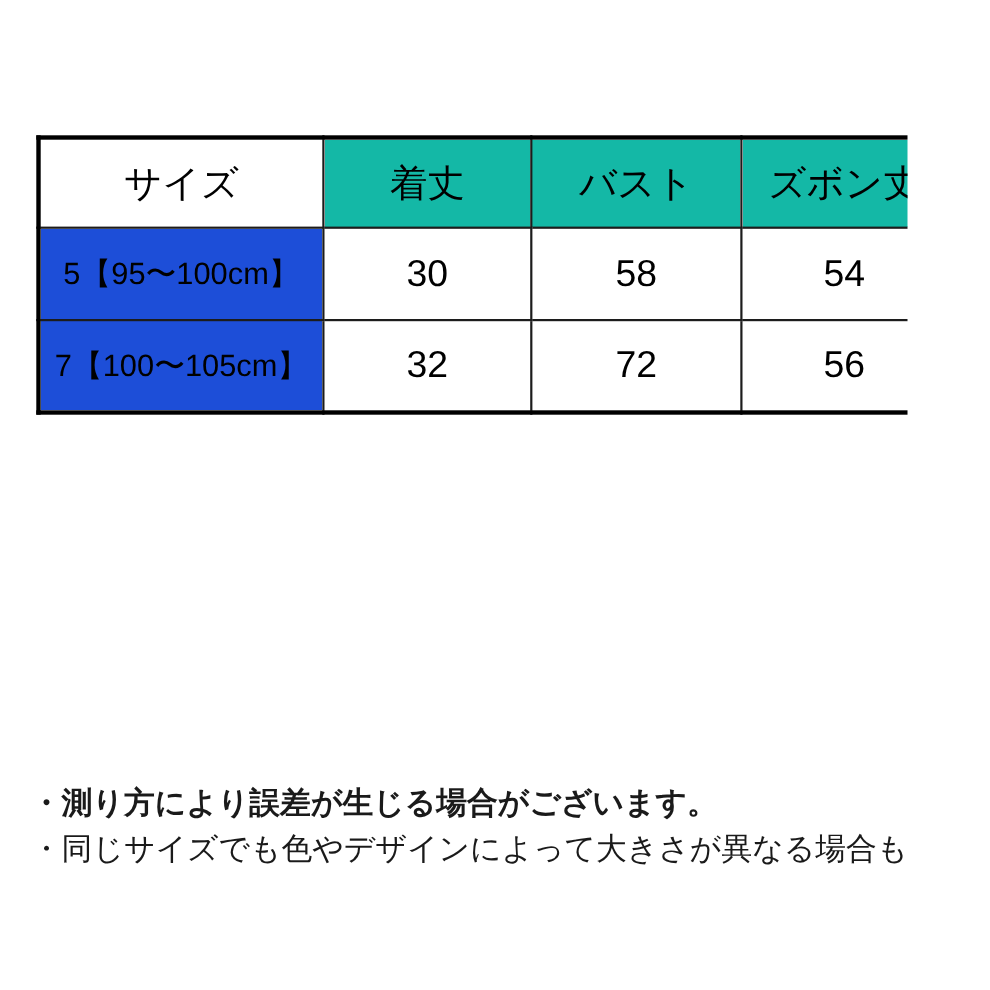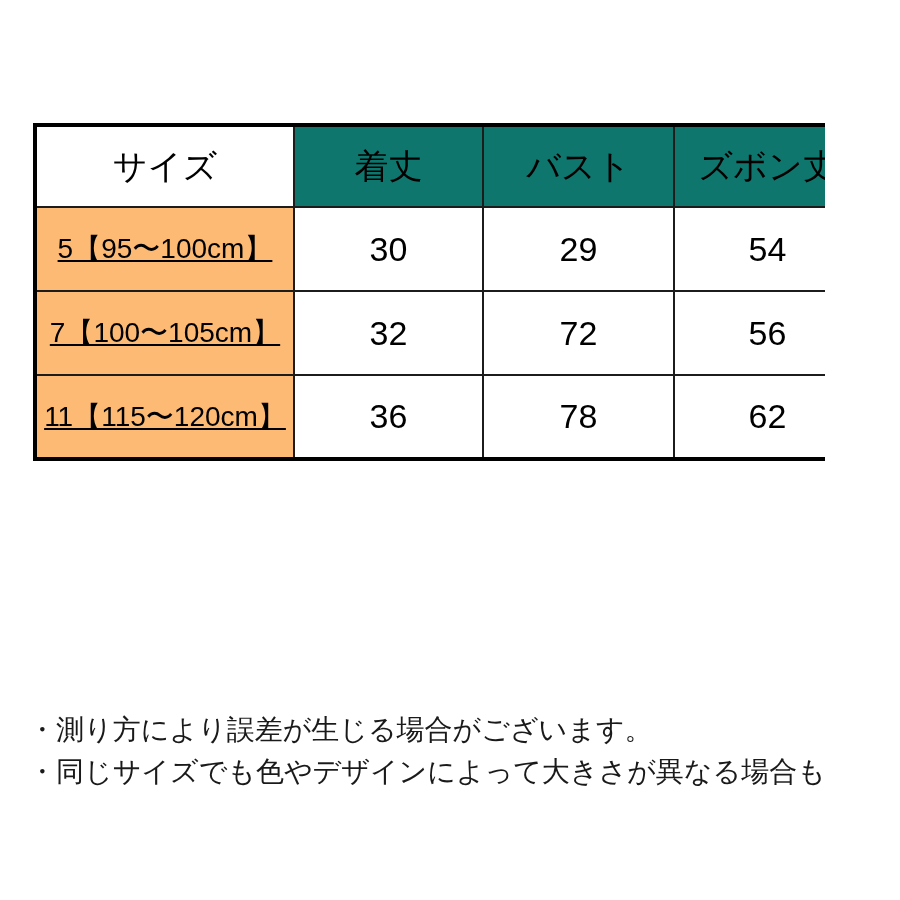--- a/index.html
+++ b/index.html
@@ -35,27 +35,26 @@
     white-space: nowrap;
     overflow: hidden;
   }
   table.size-chart thead tr { height: 82px; }
   table.size-chart tbody tr { height: 84px; }
   th.col-size-header {
     background: #ffffff;
     font-size: 34px;
   }
   th.value-header {
-    background: #0f766e;
+    background: #14b8a6;
     font-size: 34px;
   }
   td.size-cell {
-    background: #fdba74;
+    background: #1d4ed8;
     font-size: 28px;
-    text-decoration: underline;
   }
   td.value-cell {
     background: #ffffff;
     font-size: 34px;
     border-radius: 26px;
   }
   .unit-label {
     position: absolute;
     top: 633px;
     right: 40px;
@@ -63,21 +62,21 @@
     font-weight: 700;
     letter-spacing: 0.5px;
   }
   .note {
     position: absolute;
     left: 28px;
     font-size: 28px;
     color: #1a1a1a;
     white-space: nowrap;
   }
-  .note-1 { top: 711px; }
+  .note-1 { top: 711px; font-weight: bold; }
   .note-2 { top: 753px; }
 </style>
 </head>
 <body>
 
 <div class="page">
 
   <table class="size-chart">
     <colgroup>
       <col style="width:259px">
@@ -90,34 +89,28 @@
         <th class="col-size-header">サイズ</th>
         <th class="value-header">着丈</th>
         <th class="value-header">バスト</th>
         <th class="value-header">ズボン丈</th>
       </tr>
     </thead>
     <tbody>
       <tr>
         <td class="size-cell">5【95〜100cm】</td>
         <td class="value-cell">30</td>
-        <td class="value-cell">29</td>
+        <td class="value-cell">58</td>
         <td class="value-cell">54</td>
       </tr>
       <tr>
         <td class="size-cell">7【100〜105cm】</td>
         <td class="value-cell">32</td>
         <td class="value-cell">72</td>
         <td class="value-cell">56</td>
-      </tr>
-      <tr>
-        <td class="size-cell">11【115〜120cm】</td>
-        <td class="value-cell">36</td>
-        <td class="value-cell">78</td>
-        <td class="value-cell">62</td>
       </tr>
     </tbody>
   </table>
 
 
   <div class="note note-1">・測り方により誤差が生じる場合がございます。</div>
   <div class="note note-2">・同じサイズでも色やデザインによって大きさが異なる場合もございます。</div>
 
 </div>
 

